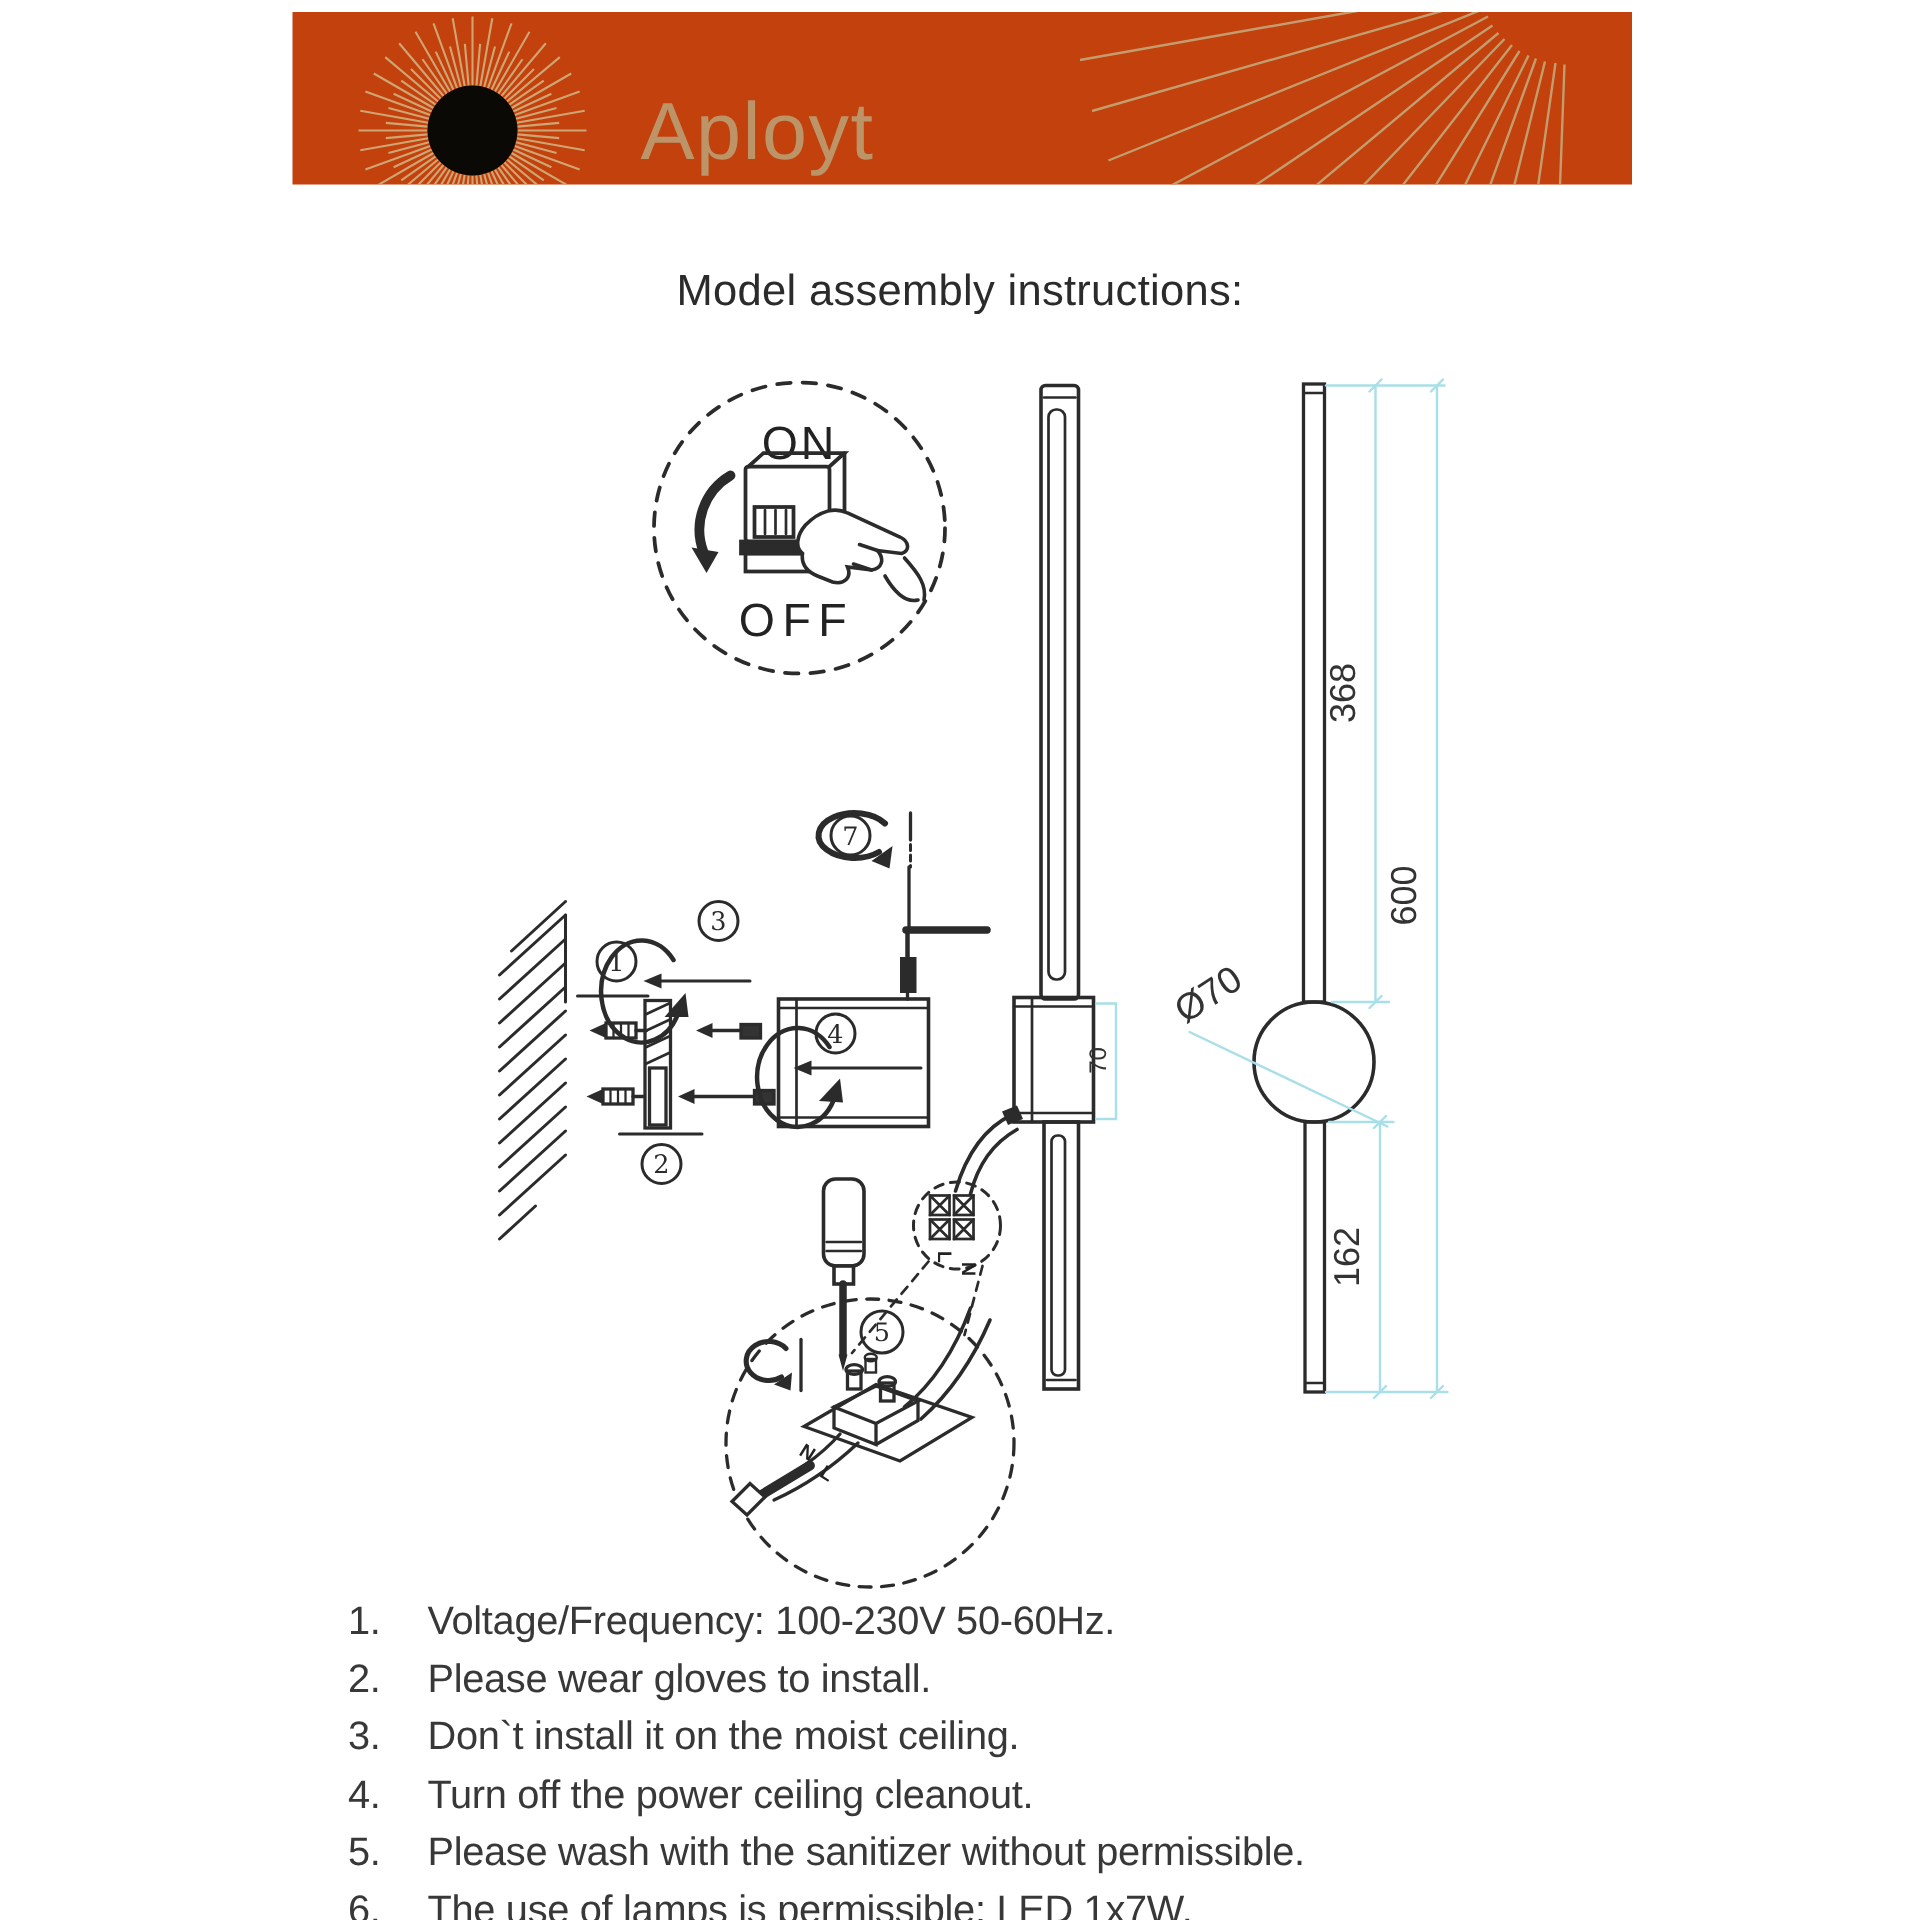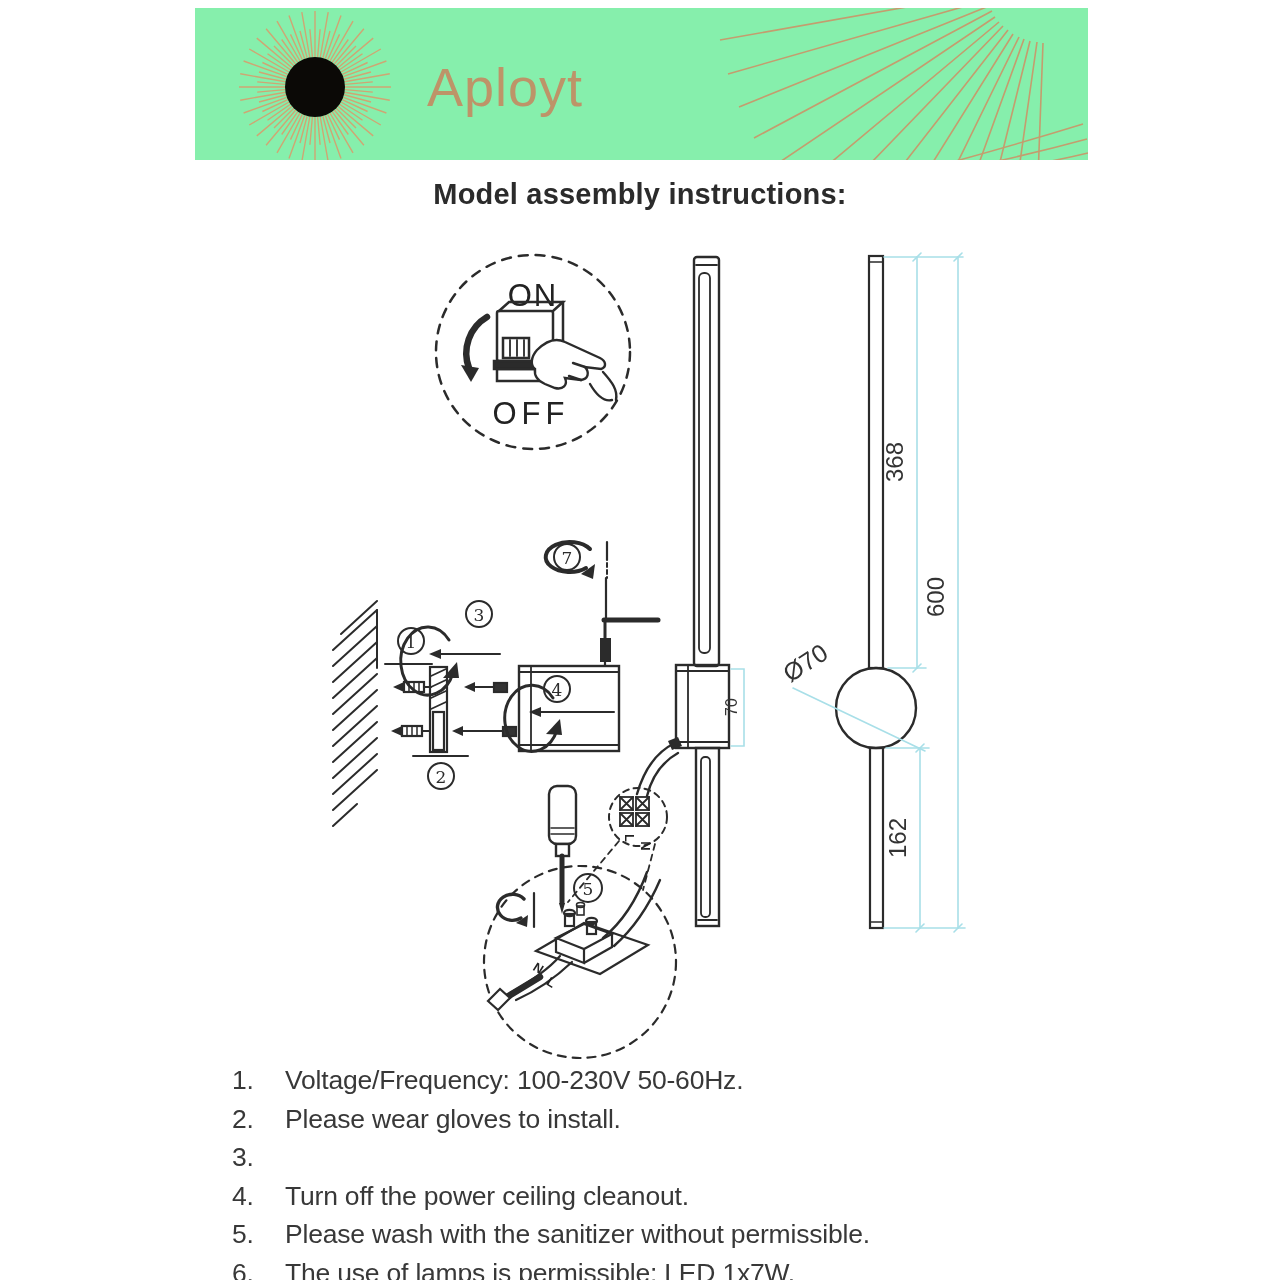--- a/index.html
+++ b/index.html
@@ -1,21 +1,21 @@
 <!DOCTYPE html>
 <html><head>
 <meta charset="utf-8">
 <style>
   html,body{margin:0;padding:0;background:#e9e9e9;}
   .page{position:relative;width:1280px;height:1280px;background:#ffffff;overflow:hidden;
         font-family:"Liberation Sans",sans-serif;}
-  .banner{position:absolute;left:195px;top:8px;width:893px;height:152px;background:#86efac;overflow:hidden;}
+  .banner{position:absolute;left:195px;top:8px;width:893px;height:115px;background:#c2410c;overflow:hidden;}
   .banner svg{position:absolute;left:0;top:0;}
   .title-block{position:absolute;left:0;top:176px;width:1280px;text-align:center;color:#2b2b2b;}
-  .title-line{font-size:29px;font-weight:700;line-height:36px;letter-spacing:.2px;}
+  .title-line{font-size:29px;font-weight:400;line-height:36px;letter-spacing:.2px;}
   .diagram-svg{position:absolute;left:0;top:0;width:1280px;height:1280px;}
   .instructions{position:absolute;left:232px;top:1061px;width:860px;color:#383838;}
   .instr-row{display:flex;font-size:26.5px;line-height:38.6px;letter-spacing:-.2px;font-weight:400;}
   .instr-num{width:53px;flex:0 0 53px;}
   text{font-family:"Liberation Sans",sans-serif;}
   .circnum{font-family:"DejaVu Serif",serif;}
 </style>
 </head>
 <body>
 
@@ -275,20 +275,21 @@
     <div class="instr-row">
       <span class="instr-num">1.</span>
       <span>Voltage/Frequency: 100-230V 50-60Hz.</span>
     </div>
     <div class="instr-row">
       <span class="instr-num">2.</span>
       <span>Please wear gloves to install.</span>
     </div>
     <div class="instr-row">
       <span class="instr-num">3.</span>
+      <span>Don`t install it on the moist ceiling.</span>
     </div>
     <div class="instr-row">
       <span class="instr-num">4.</span>
       <span>Turn off the power ceiling cleanout.</span>
     </div>
     <div class="instr-row">
       <span class="instr-num">5.</span>
       <span>Please wash with the sanitizer without permissible.</span>
     </div>
     <div class="instr-row">

